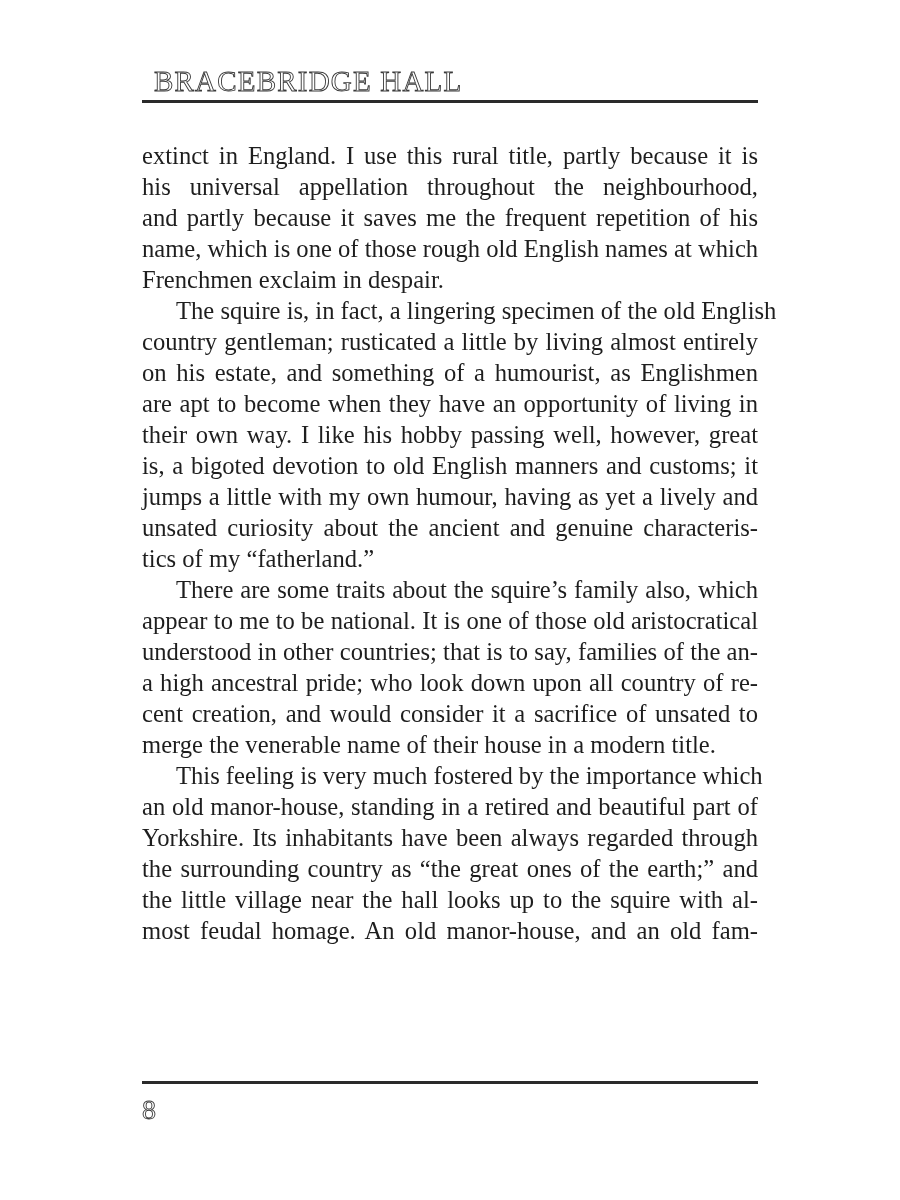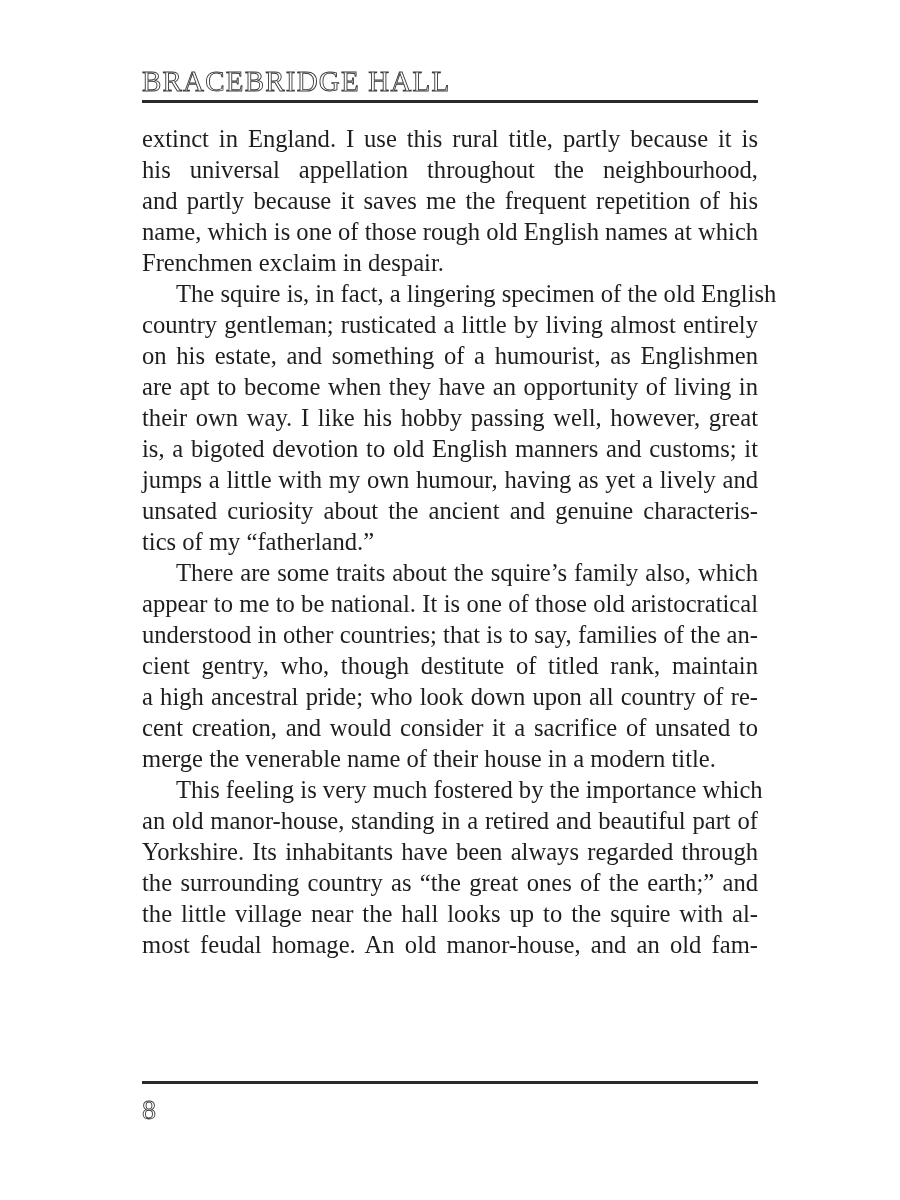--- a/index.html
+++ b/index.html
@@ -1,30 +1,30 @@
 <!DOCTYPE html>
 <html><head>
 <meta charset="utf-8">
 <style>
   html, body { margin: 0; padding: 0; background: #ffffff; }
   body { width: 900px; height: 1200px; position: relative; overflow: hidden; }
   .page { position: absolute; left: 0; top: 0; width: 900px; height: 1200px; background: #ffffff; }
   .running-head {
-    position: absolute; left: 142px; top: 64px;
+    position: absolute; left: 154px; top: 64px;
     font-family: "Liberation Serif", "DejaVu Serif", serif;
     font-size: 29px; letter-spacing: 1.2px;
     color: #ffffff;
     -webkit-text-stroke: 0.9px #3a3a3a;
     line-height: 34px; white-space: nowrap;
   }
   .rule { position: absolute; left: 142px; width: 616px; height: 3px; background: #2a2a2a; }
   .rule.top { top: 100px; }
   .rule.bottom { top: 1081px; }
   .body-text {
-    position: absolute; left: 142px; top: 123px; width: 616px;
+    position: absolute; left: 142px; top: 140px; width: 616px;
     font-family: "Liberation Serif", "DejaVu Serif", serif;
     font-size: 24.6px; line-height: 31px; color: #1e1e1e;
   }
   .line { display: block; height: 31px; white-space: nowrap; text-align: justify; text-align-last: justify; }
   .line.last { text-align-last: left; }
   .line.indent { padding-left: 34px; }
   .folio {
     position: absolute; left: 142px; top: 1093px;
     font-family: "Liberation Serif", "DejaVu Serif", serif;
     font-size: 28px; color: #ffffff; -webkit-text-stroke: 0.9px #3a3a3a;
@@ -57,21 +57,20 @@
       <span class="line">is, a bigoted devotion to old English manners and customs; it</span>
       <span class="line">jumps a little with my own humour, having as yet a lively and</span>
       <span class="line">unsated curiosity about the ancient and genuine characteris-</span>
       <span class="line last">tics of my “fatherland.”</span>
     </div>
 
     <div>
       <span class="line indent">There are some traits about the squire’s family also, which</span>
       <span class="line">appear to me to be national. It is one of those old aristocratical</span>
       <span class="line">understood in other countries; that is to say, families of the an-</span>
-      <span class="line">cient gentry, who, though destitute of titled rank, maintain</span>
       <span class="line">a high ancestral pride; who look down upon all country of re-</span>
       <span class="line">cent creation, and would consider it a sacrifice of unsated to</span>
       <span class="line last">merge the venerable name of their house in a modern title.</span>
     </div>
 
     <div>
       <span class="line indent">This feeling is very much fostered by the importance which</span>
       <span class="line">an old manor-house, standing in a retired and beautiful part of</span>
       <span class="line">Yorkshire. Its inhabitants have been always regarded through</span>
       <span class="line">the surrounding country as “the great ones of the earth;” and</span>

